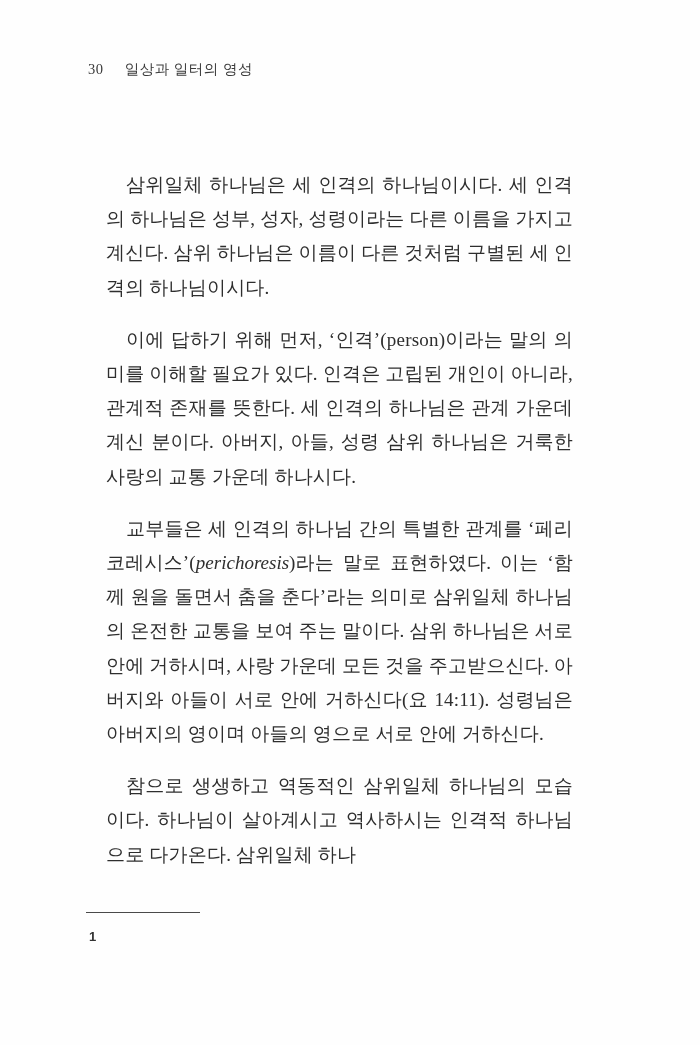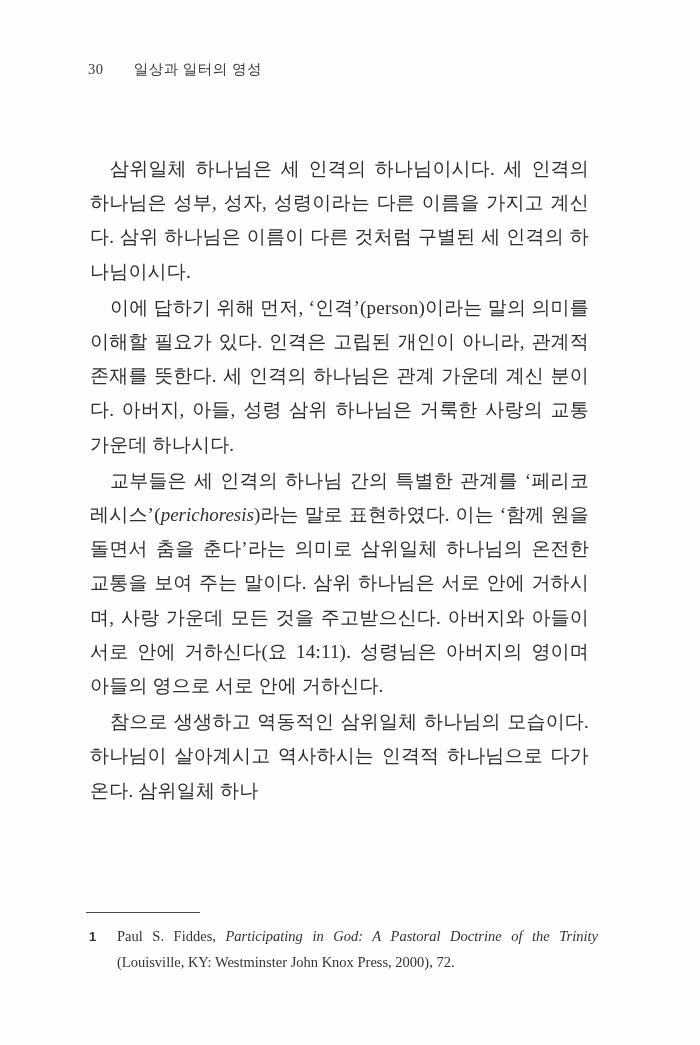--- a/index.html
+++ b/index.html
@@ -16,33 +16,33 @@
   
   .running-head {
     position: absolute;
     top: 60px;
     left: 88px;
     font-size: 14.5px;
     letter-spacing: 0.5px;
     color: #3a3a3a;
     white-space: nowrap;
   }
-  .running-head .page-num { margin-right: 26px; text-align: center; }
+  .running-head .page-num { margin-right: 17px; text-align: center; }
   
   .body-text {
     position: absolute;
     top: 150px;
     left: 88px;
     width: 503px;
     font-size: 19px;
     line-height: 34.2px;
     letter-spacing: 0.2px;
     text-align: justify;
   }
-  .body-text p { margin: 2px; text-indent: 20px; }
+  .body-text p { margin: 18px; text-indent: 20px; }
   .body-text p.bold { font-weight: bold; }
   .body-text em { letter-spacing: 0; }
   sup.fn-ref {
     font-weight: bold;
     font-size: 11.5px;
     vertical-align: super;
     line-height: 0;
     font-family: "Liberation Sans", sans-serif;
   }
   
@@ -91,17 +91,16 @@
   <p><span>삼위일체 하나님은 세 인격의 하나님이시다. 세 인격의 하나님은 성부, 성자, 성령이라는 다른 이름을 가지고 계신다. 삼위 하나님은 이름이 다른 것처럼 구별된 세 인격의 하나님이시다.</span></p>
       <p><span>이에 답하기 위해 먼저, ‘인격’(person)이라는 말의 의미를 이해할 필요가 있다. 인격은 고립된 개인이 아니라, 관계적 존재를 뜻한다. 세 인격의 하나님은 관계 가운데 계신 분이다. 아버지, 아들, 성령 삼위 하나님은 거룩한 사랑의 교통 가운데 하나시다.</span></p>
       <p><span>교부들은 세 인격의 하나님 간의 특별한 관계를 ‘페리코레시스’(</span><em>perichoresis</em><span>)라는 말로 표현하였다. 이는 ‘함께 원을 돌면서 춤을 춘다’라는 의미로 삼위일체 하나님의 온전한 교통을 보여 주는 말이다. 삼위 하나님은 서로 안에 거하시며, 사랑 가운데 모든 것을 주고받으신다. 아버지와 아들이 서로 안에 거하신다(요 14:11). 성령님은 아버지의 영이며 아들의 영으로 서로 안에 거하신다.</span></p>
       <p><span>참으로 생생하고 역동적인 삼위일체 하나님의 모습이다. 하나님이 살아계시고 역사하시는 인격적 하나님으로 다가온다. 삼위일체 하나</span></p>
     </div>
 
   <div class="footnote-area">
     <div class="footnote-rule"></div>
     <div class="footnote">
       <span class="fn-marker">1</span>
-      <span class="fn-text" id="footnote-text"><span>Paul S. Fiddes, </span><em>Participating in God: A Pastoral Doctrine of the Trinity</em><span> (Louisville, KY: Westminster John Knox Press, 2000), 72.</span></span>
     </div>
   </div>
 
 </div>
 
 </body></html>

